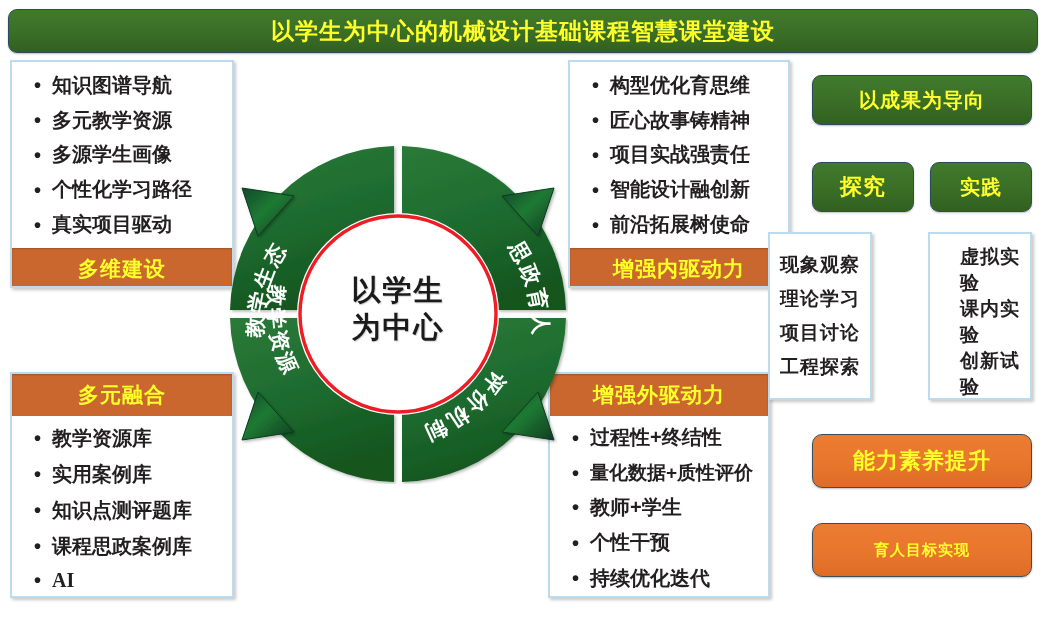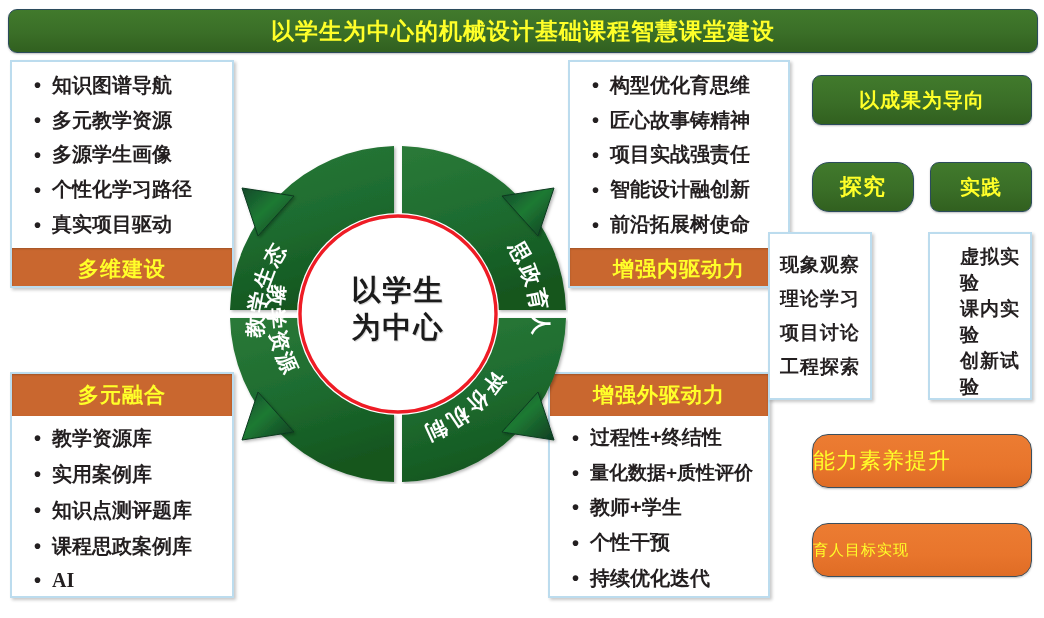--- a/index.html
+++ b/index.html
@@ -21,24 +21,24 @@
     color:#ffff29;
     font-weight:bold;
     display:flex;align-items:center;justify-content:center;
     box-shadow:0 1px 2px rgba(0,0,0,.25);
     letter-spacing:1px;
   }
   .orangebtn{
     position:absolute;
     background:linear-gradient(180deg,#ec7c32 0%,#e8752c 60%,#df6c25 100%);
     border:1.6px solid #3a4f5e;
-    border-radius:16px;
+    border-radius:10px;
     color:#ffff29;
-    font-weight:normal;
-    display:flex;align-items:center;justify-content:flex-start;
+    font-weight:bold;
+    display:flex;align-items:center;justify-content:center;
     box-shadow:0 1px 2px rgba(0,0,0,.25);
     letter-spacing:1px;
   }
   .card{
     position:absolute;
     background:#ffffff;
     border:2px solid #bcdcee;
     box-shadow:2px 2px 3px rgba(0,0,0,.22);
     box-sizing:border-box;
     overflow:hidden;
@@ -278,21 +278,21 @@
 
   <div class="centerlabel">
     <div>以学生</div>
     <div>为中心</div>
   </div>
 
   <div class="banner" style="left:812px;top:75px;width:218px;height:48px;font-size:20px;">
     <span>以成果为导向</span>
   </div>
 
-  <div class="banner" style="left:812px;top:162px;width:100px;height:48px;font-size:22px;border-radius:17px;">
+  <div class="banner" style="left:812px;top:162px;width:100px;height:48px;font-size:22px;">
     <span>探究</span>
   </div>
   <div class="banner" style="left:930px;top:162px;width:100px;height:48px;font-size:20px;">
     <span>实践</span>
   </div>
 
   <div class="card" style="left:768px;top:232px;width:104px;height:168px;">
     <div class="plainlist" style="left:0;top:0;width:100%;height:100%;padding:10px 0;">
       <span>现象观察</span>
       <span>理论学习</span>

